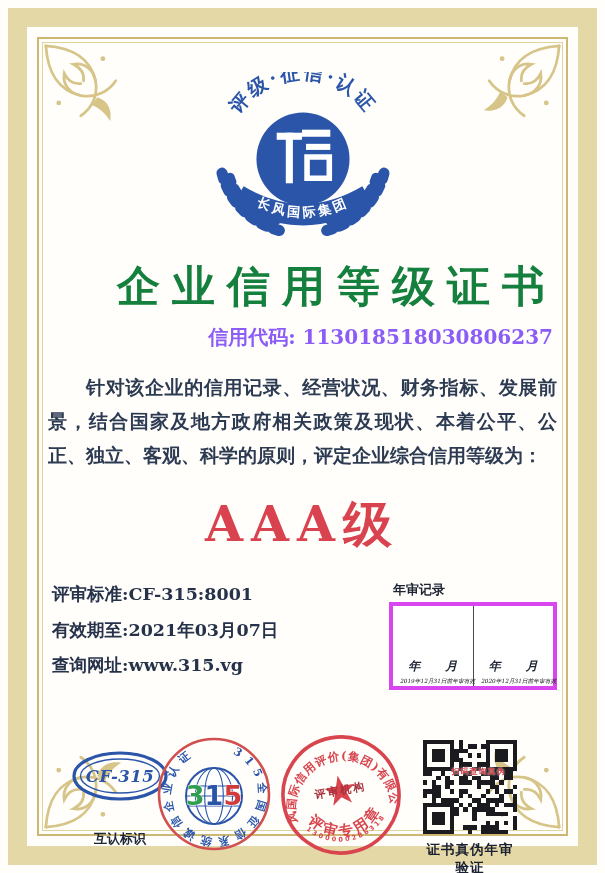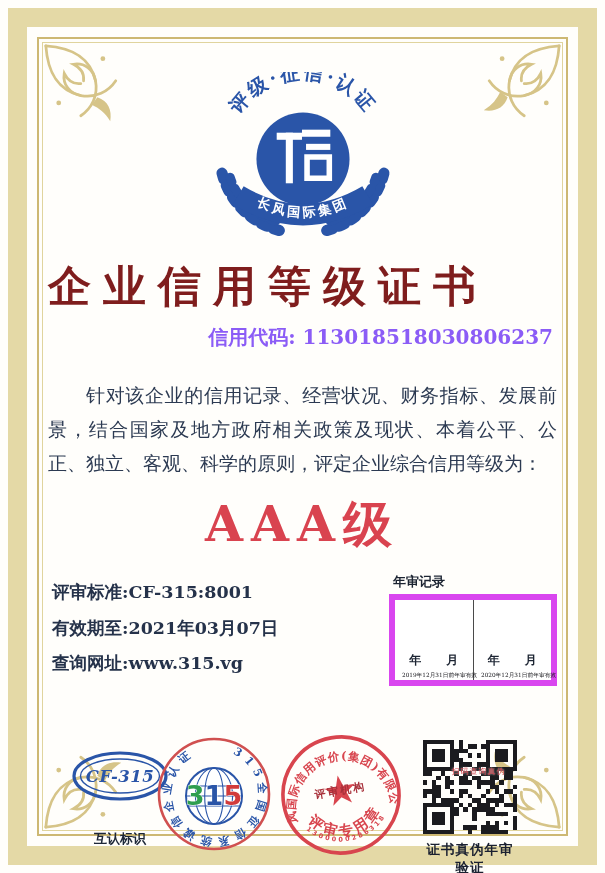--- a/index.html
+++ b/index.html
@@ -10,51 +10,51 @@
   .frame2{position:absolute;inset:37px;border:2px solid #cdb873;pointer-events:none;}
   .frame3{position:absolute;inset:42px;border:1px solid #e0d49d;pointer-events:none;}
   .corner{position:absolute;width:92px;height:92px;color:#d6c488;}
   .corner.tl{top:44px;left:44px;}
   .corner.tr{top:44px;right:44px;transform:rotate(90deg);}
   .corner.br{bottom:44px;right:44px;transform:rotate(180deg);}
   .corner.bl{bottom:44px;left:44px;transform:rotate(270deg);}
   
   .content{position:absolute;left:48px;right:48px;top:46px;bottom:46px;}
   .emblem-wrap{text-align:center;margin-top:26px;}
-  .cert-title{margin-top:10px;text-align:left;font-weight:bold;font-size:43px;
-              letter-spacing:12px;color:#7f1d1d;}
+  .cert-title{margin-top:10px;text-align:right;font-weight:bold;font-size:43px;
+              letter-spacing:12px;color:#15803d;}
   .code-line{margin-top:8px;text-align:right;padding-right:4px;font-weight:bold;
              font-size:20px;color:#8b5cf6;}
   .company{margin-top:24px;text-align:center;letter-spacing:8px;font-weight:bold;
            font-size:29px;color:#2d3a55;font-family:"DejaVu Sans","Liberation Sans",sans-serif;}
-  .para{margin-top:28px;font-weight:400;font-size:19px;line-height:1.78;color:#2c3a52;
+  .para{margin-top:20px;font-weight:700;font-size:19px;line-height:1.78;color:#2c3a52;
         text-align:justify;text-indent:2em;}
-  .rating{margin-top:12px;text-align:center;font-weight:bold;font-size:49px;
+  .rating{margin-top:20px;text-align:center;font-weight:bold;font-size:49px;
           letter-spacing:8px;color:#d9434f;}
   .info-row{display:flex;justify-content:space-between;margin-top:12px;align-items:center;}
   .details{font-weight:bold;font-size:17.5px;line-height:2.05;color:#25324a;padding-left:4px;}
   .annual{width:168px;padding-top:3px;color:#1c2432;}
-  .ar-title{font-weight:bold;font-size:13px;margin:0 0 3px 4px;}
-  .ar-box{height:80px;border:6px solid #d946ef;display:flex;background:#fff;}
+  .ar-title{font-weight:bold;font-size:13px;margin:8px 0 3px 4px;}
+  .ar-box{height:80px;border:4px solid #d946ef;display:flex;background:#fff;font-style:italic;}
   .ar-cell{flex:1;position:relative;}
   .ar-cell:first-child{border-right:1px solid #4a4a4a;}
   .ar-ym{position:absolute;bottom:11px;width:100%;text-align:center;font-weight:bold;
          font-size:12px;white-space:pre;}
   .ar-note{position:absolute;bottom:1px;width:100%;text-align:center;font-size:7px;
            transform:scale(.82);transform-origin:center bottom;white-space:nowrap;color:#15151a;}
   
   .seals{position:absolute;left:0;right:0;top:688px;height:145px;}
   .seal-cf{position:absolute;left:20px;top:16px;width:104px;text-align:center;}
   .seal-cf .cap{margin-top:24px;font-weight:bold;font-size:13px;color:#1d2738;}
   .seal-globe{position:absolute;left:106px;top:0;width:120px;}
   .seal-red{position:absolute;left:228px;top:-4px;width:130px;transform:rotate(-10deg);}
   .qr-wrap{position:absolute;left:372px;top:6px;width:100px;text-align:center;}
   .qr-box{position:relative;width:94px;height:94px;margin:0 auto;}
   .qr-overlay{position:absolute;left:0;right:0;top:26px;text-align:center;font-size:8px;
-              font-weight:normal;color:#d03a44;text-shadow:0 0 2px #fff;letter-spacing:1px;padding-left:17px;}
+              font-weight:bold;color:#d03a44;text-shadow:0 0 2px #fff;letter-spacing:1px;padding-left:17px;}
   .qr-wrap .cap{margin-top:7px;font-weight:bold;font-size:13.5px;color:#1a2030;letter-spacing:1px;}
 </style>
 </head>
 <body>
 
 <div class="paper">
 
   <div class="band"></div>
   <div class="frame2"></div>
   <div class="frame3"></div>

